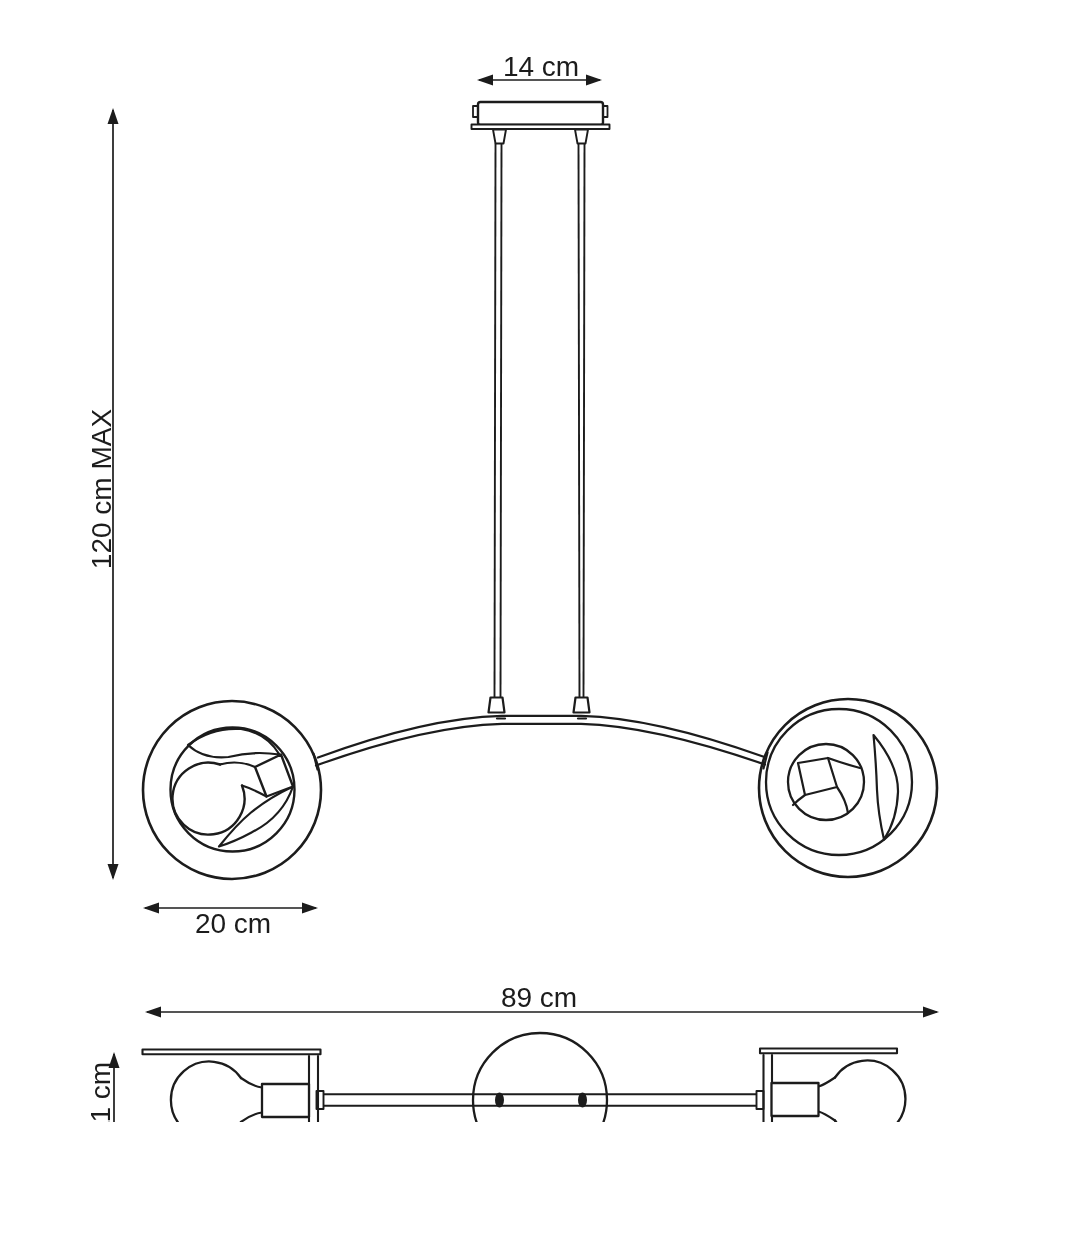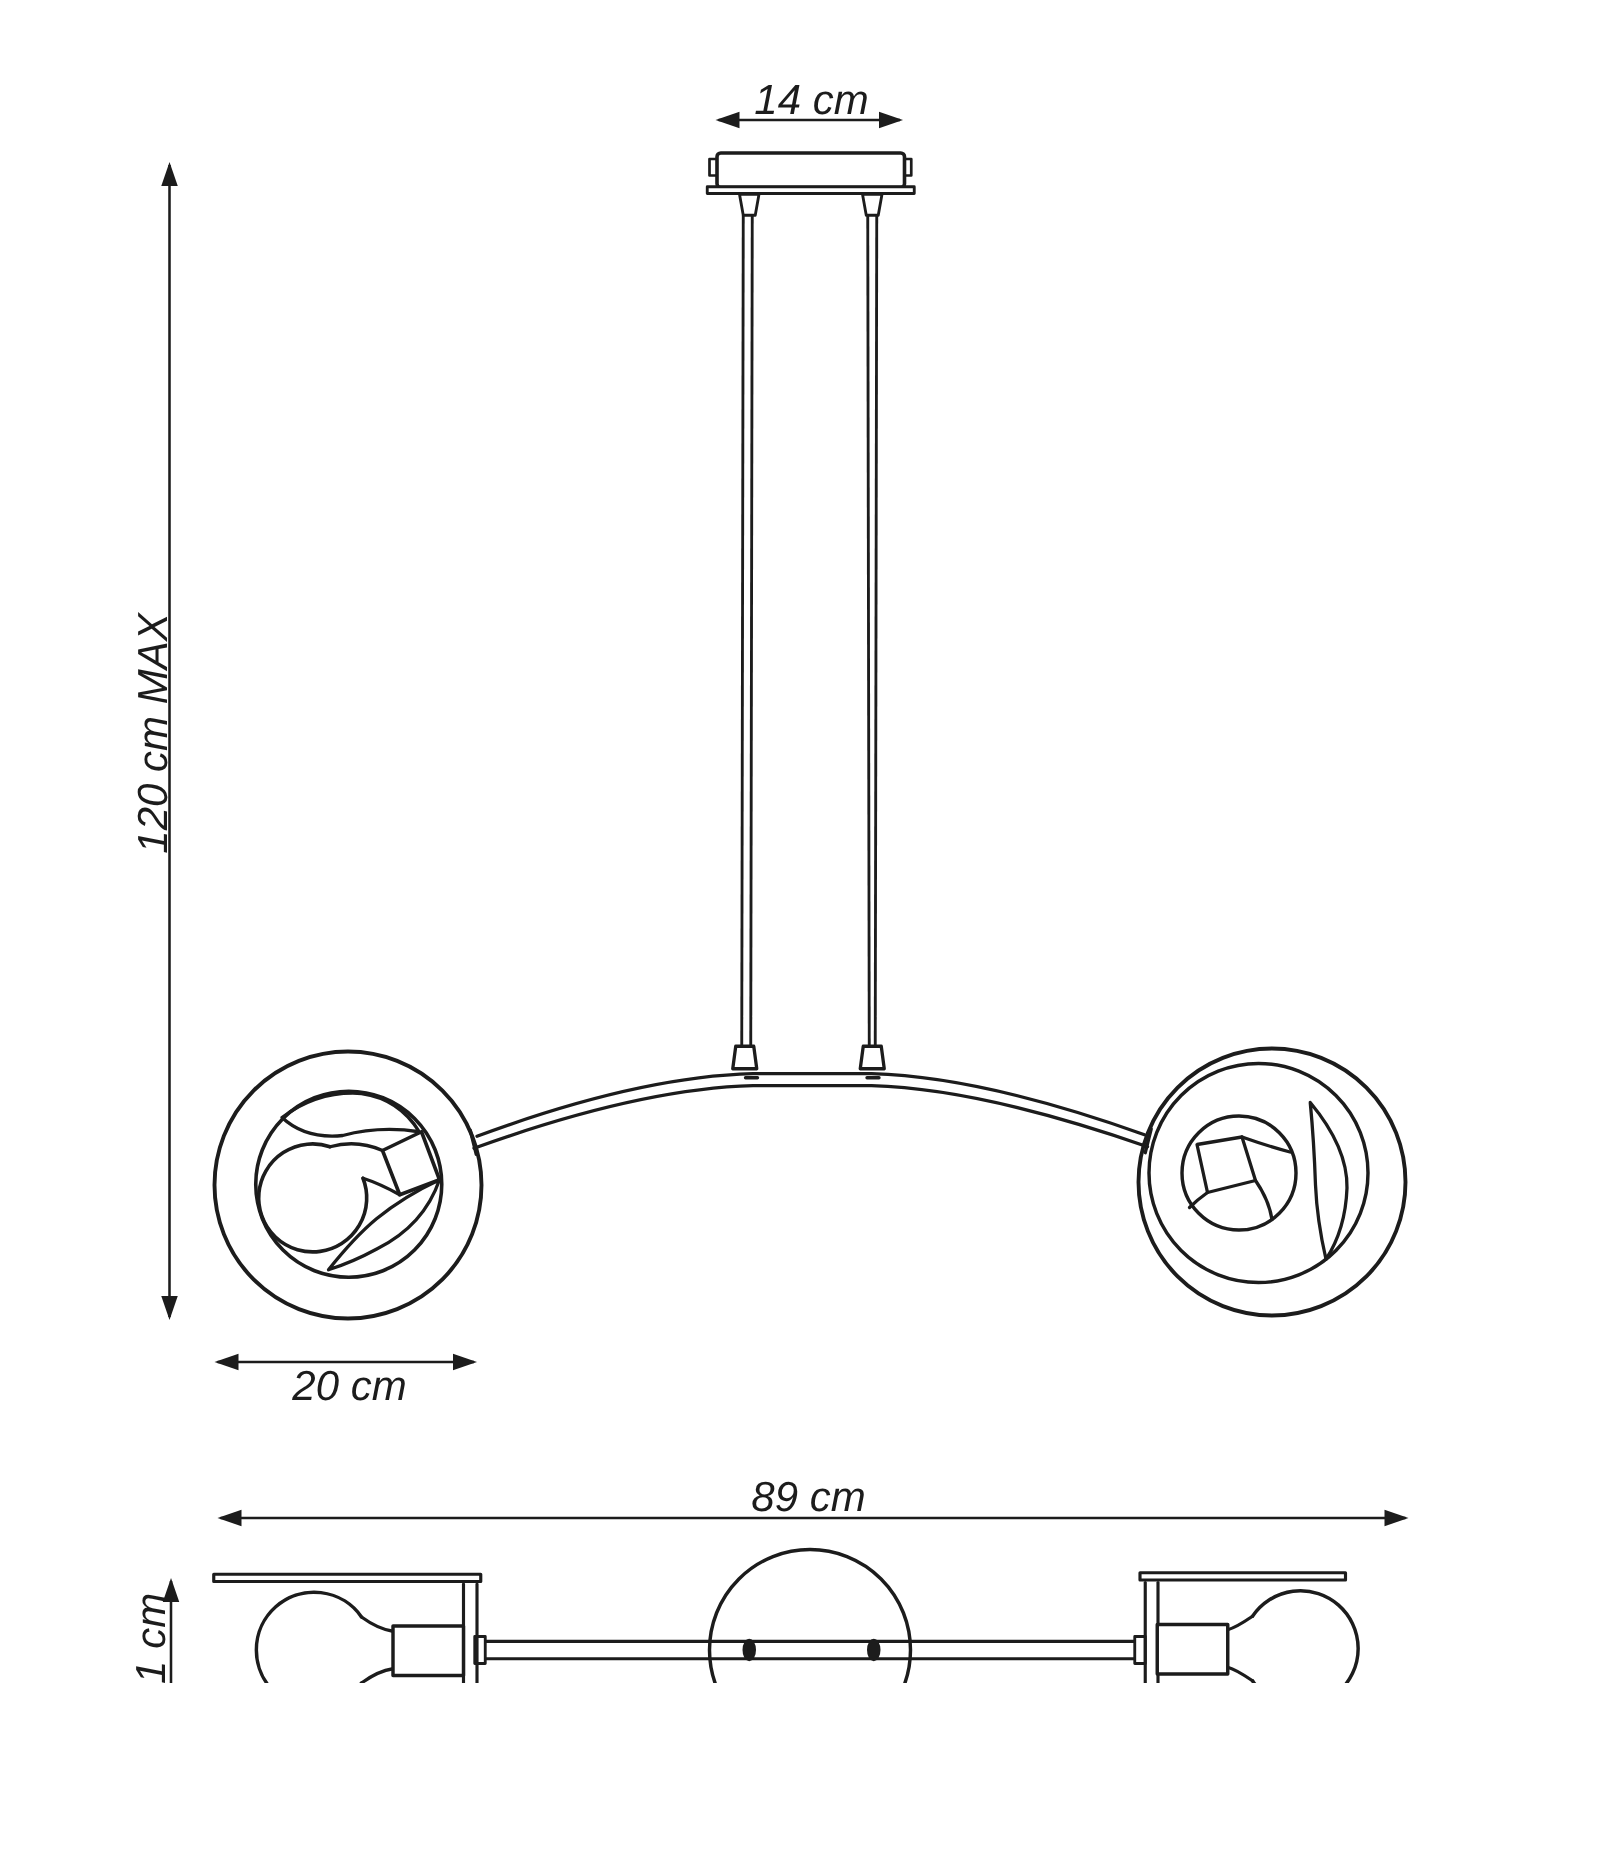--- a/index.html
+++ b/index.html
@@ -1,17 +1,17 @@
 <!DOCTYPE html>
 <html style="--bg: #ffffff; --ink: #1c1c1c;"><head>
 <meta charset="utf-8">
 <style>
   :root { --ink:#1c1c1c; --bg:#ffffff; }
   html,body { margin:0; padding:0; background:var(--bg); }
-  .stage { width:1080px; height:1122px; position:relative; background:var(--bg);font-style:italic; }
+  .stage { width:1080px; height:1122px; position:relative; background:var(--bg); }
   svg { display:block; }
   .ln  { fill:none; stroke:var(--ink); stroke-width:2.2; stroke-linecap:round; stroke-linejoin:round; }
   .ln-thick { stroke-width:2.6; }
   .ln-thin  { stroke-width:1.9; }
   .white { fill:#ffffff; stroke:var(--ink); stroke-width:2.2; stroke-linejoin:round; }
   .dim  { fill:none; stroke:var(--ink); stroke-width:1.7; }
   .head { fill:var(--ink); stroke:none; }
   .solid{ fill:var(--ink); stroke:none; }
   .dim-text { font-family:"Liberation Sans","DejaVu Sans",sans-serif; font-size:28px; fill:var(--ink); text-anchor:middle; }
 </style>

